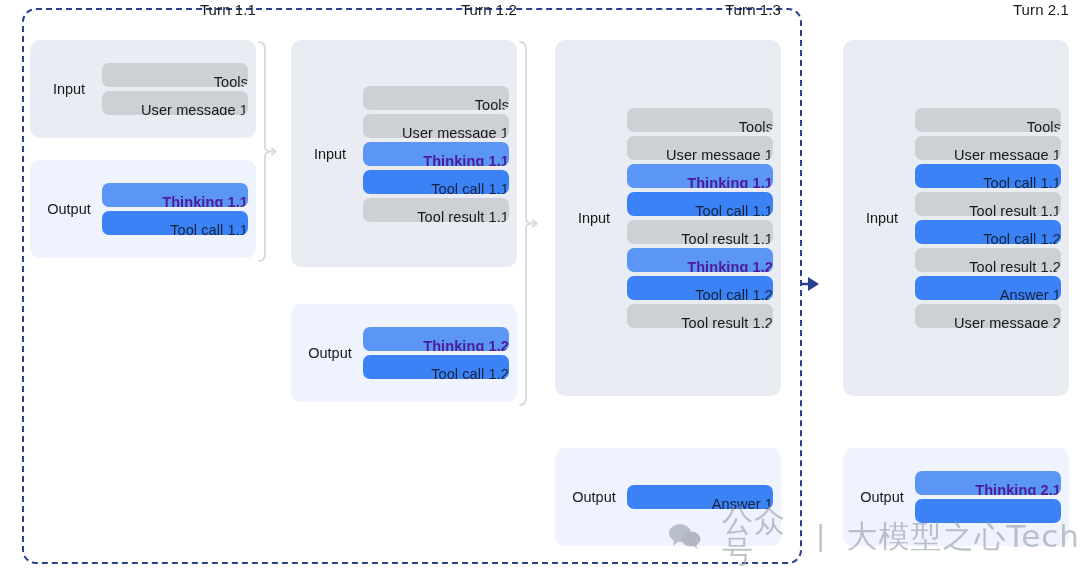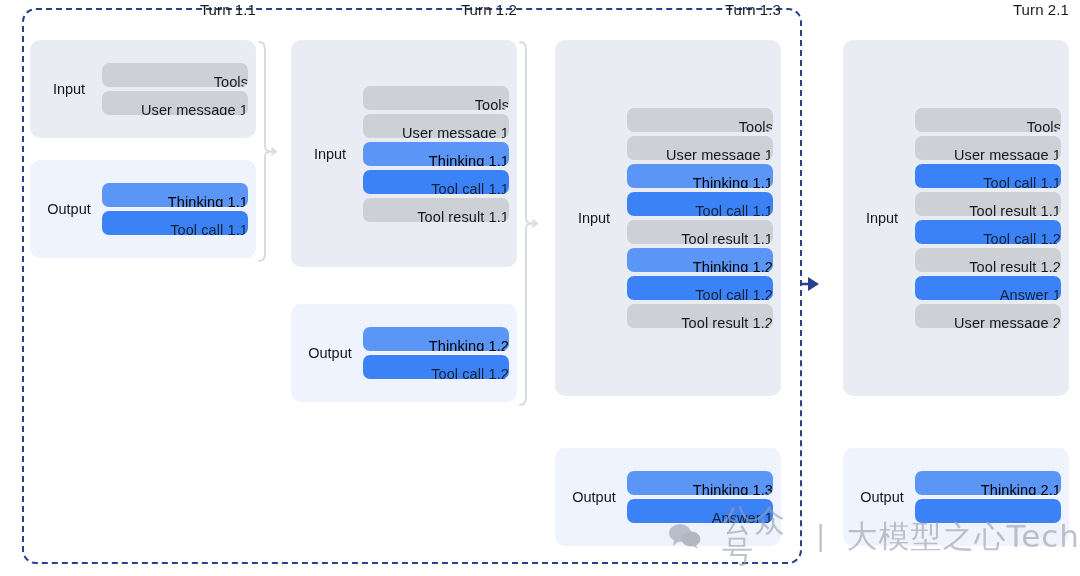--- a/index.html
+++ b/index.html
@@ -96,22 +96,22 @@
   .chip.gray {
     background: #cdd0d4;
     color: #17181b;
   }
   .chip.lightblue {
     background: #3b82f6;
     color: #15223c;
   }
   .chip.blue {
     background: #5b95f5;
-    color: #000000;
-    font-weight: 400;
+    color: #4c1d95;
+    font-weight: 700;
   }
 
   
   .brace {
     position: absolute;
     width: 22px;
     pointer-events: none;
   }
   .brace svg { display: block; }
 
@@ -234,21 +234,20 @@
             <div class="chip lightblue">Tool call 1.1</div>
             <div class="chip gray">Tool result 1.1</div>
             <div class="chip blue">Thinking 1.2</div>
             <div class="chip lightblue">Tool call 1.2</div>
             <div class="chip gray">Tool result 1.2</div>
           </div>
         </div>
         <div class="section output" style="position: absolute; left: 0px; top: 448px; width: 226px; height: 98px;">
           <div class="section-label">Output</div>
           <div class="section-stack">
-            <div class="chip blue">Thinking 1.3</div>
             <div class="chip lightblue">Answer 1</div>
           </div>
         </div>
       </div>
       <div class="column" style="left: 843px;">
         <div class="col-title">Turn 2.1</div>
         <div class="section input" style="position: absolute; left: 0px; top: 40px; width: 226px; height: 356px;">
           <div class="section-label">Input</div>
           <div class="section-stack">
             <div class="chip gray">Tools</div>

